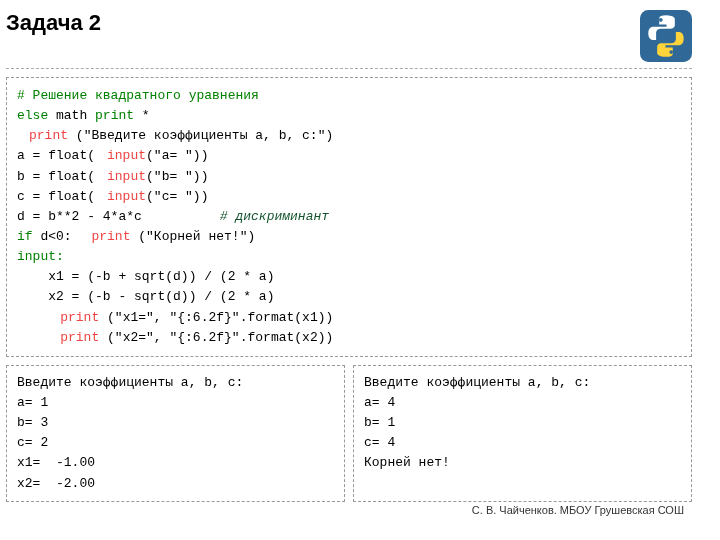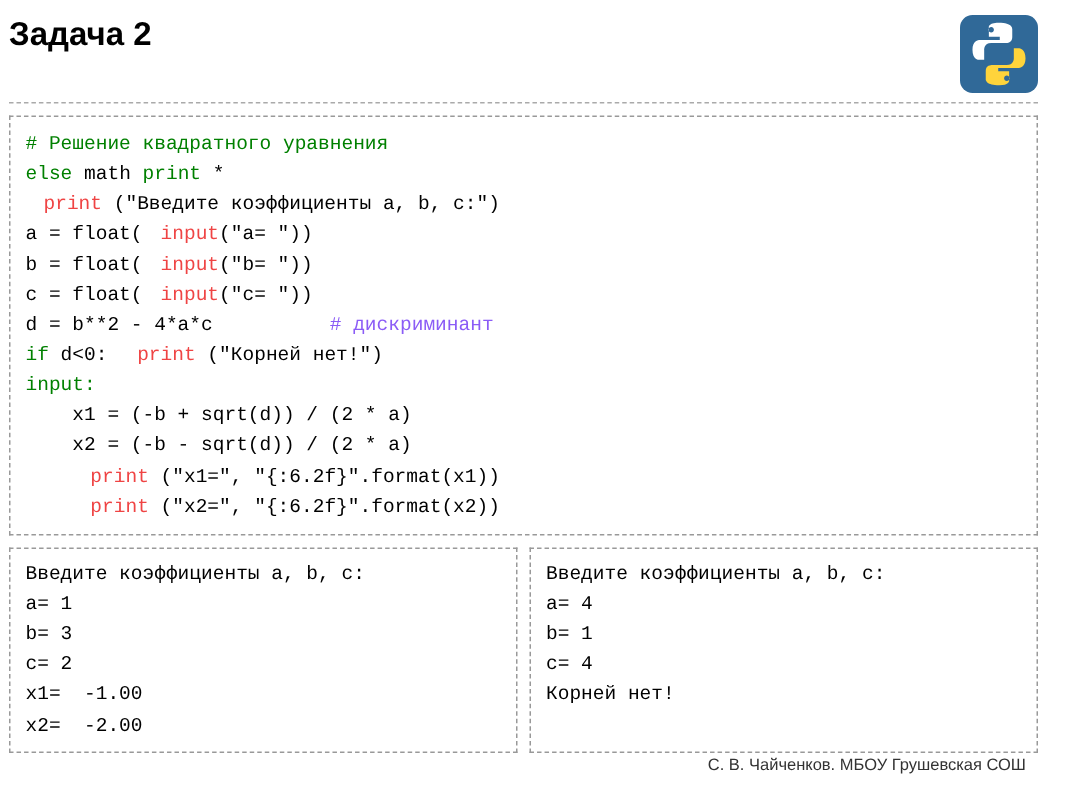--- a/index.html
+++ b/index.html
@@ -94,21 +94,21 @@
       bottom: 24px;
       right: 14px;
       font-size: 11px;
       color: #333;
     }
 
     
     .kw-green { color: #008000; }
     .kw-black { color: #000; }
     .kw-blue  { color: #ef4444; margin-left: 12px; }
-    .comment  { color: #8b5cf6; }
+    .comment  { color: #14532d; font-style: italic; }
   </style>
 </head>
 <body>
 
 <div class="page">
 
   <div class="title-row">
     <div class="title-text">Задача 2</div>
 
     <svg class="python-logo" viewBox="0 0 100 100" xmlns="http://www.w3.org/2000/svg">

